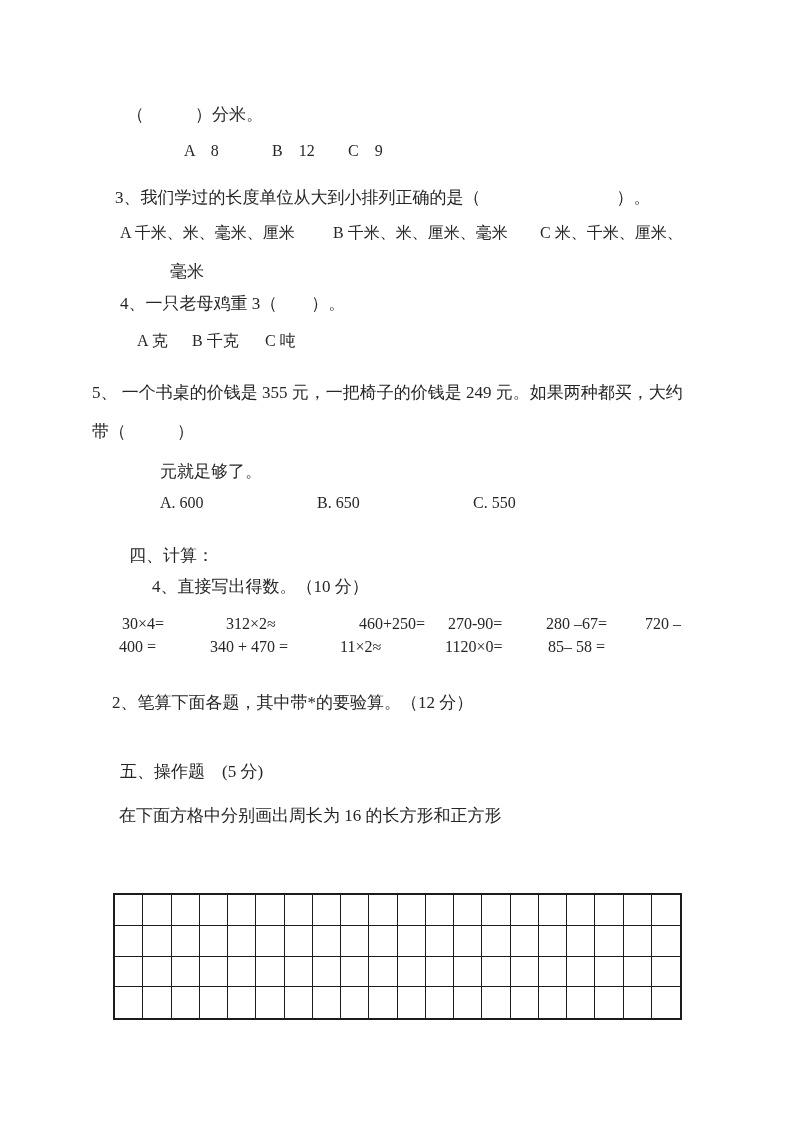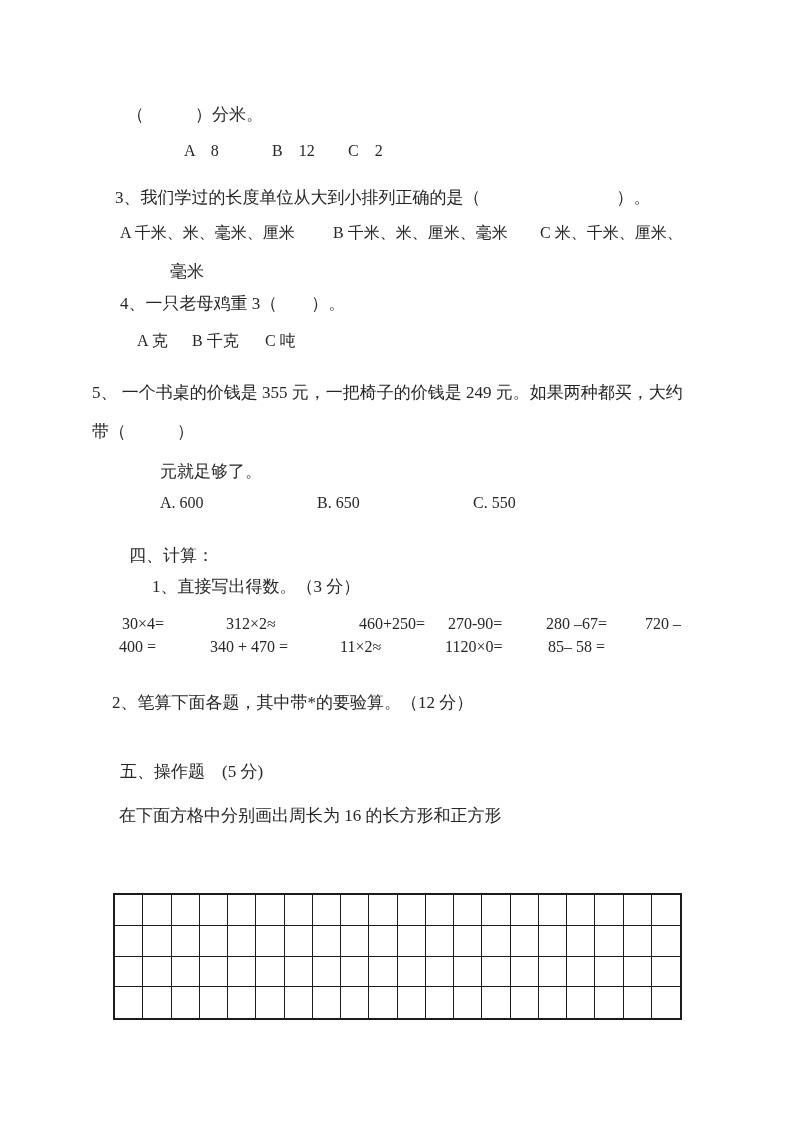--- a/index.html
+++ b/index.html
@@ -64,21 +64,21 @@
 </head>
 <body>
 
 <div class="page">
 
   <div class="line l-q2tail">（　　　）分米。</div>
 
   <div class="row r-q2opt">
     <span class="tok" style="left:184px">A　8</span>
     <span class="tok" style="left:272px">B　12</span>
-    <span class="tok" style="left:348px">C　2</span>
+    <span class="tok" style="left:348px">C　9</span>
   </div>
 
   <div class="line l-q3stem">3、我们学过的长度单位从大到小排列正确的是（　　　　　　　　）。</div>
 
   <div class="row r-q3opt">
     <span class="tok" style="left:120px">A 千米、米、毫米、厘米</span>
     <span class="tok" style="left:333px">B 千米、米、厘米、毫米</span>
     <span class="tok" style="left:540px">C 米、千米、厘米、</span>
   </div>
 
@@ -96,21 +96,21 @@
   <div class="line l-q5b">带（　　　）</div>
   <div class="line l-q5c">元就足够了。</div>
 
   <div class="row r-q5opt">
     <span class="tok" style="left:160px">A. 600</span>
     <span class="tok" style="left:317px">B. 650</span>
     <span class="tok" style="left:473px">C. 550</span>
   </div>
 
   <div class="line l-sec4">四、计算：</div>
-  <div class="line l-calc1t">1、直接写出得数。（3 分）</div>
+  <div class="line l-calc1t">4、直接写出得数。（10 分）</div>
 
   <div class="row r-calc1a">
     <span class="tok" style="left:122px">30×4=</span>
     <span class="tok" style="left:226px">312×2≈</span>
     <span class="tok" style="left:359px">460+250=</span>
     <span class="tok" style="left:448px">270-90=</span>
     <span class="tok" style="left:546px">280 –67=</span>
     <span class="tok" style="left:645px">720 –</span>
   </div>
 

